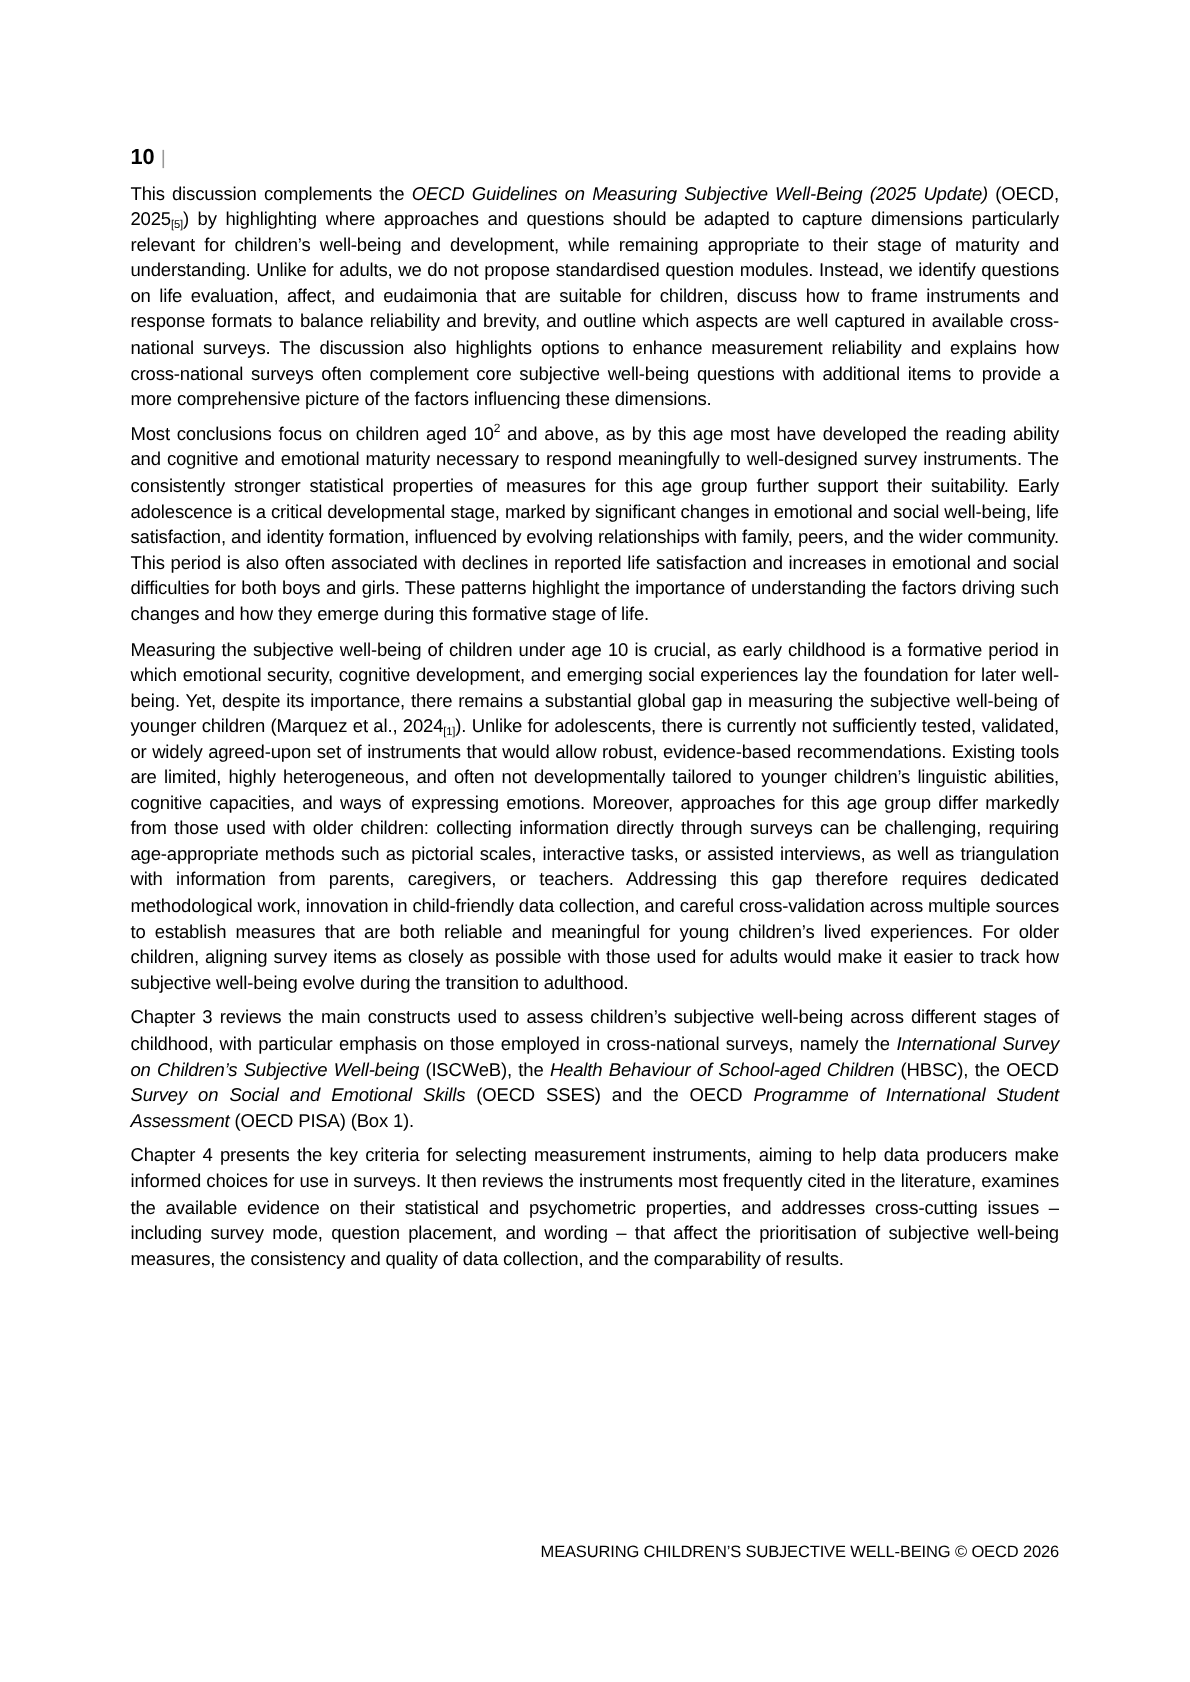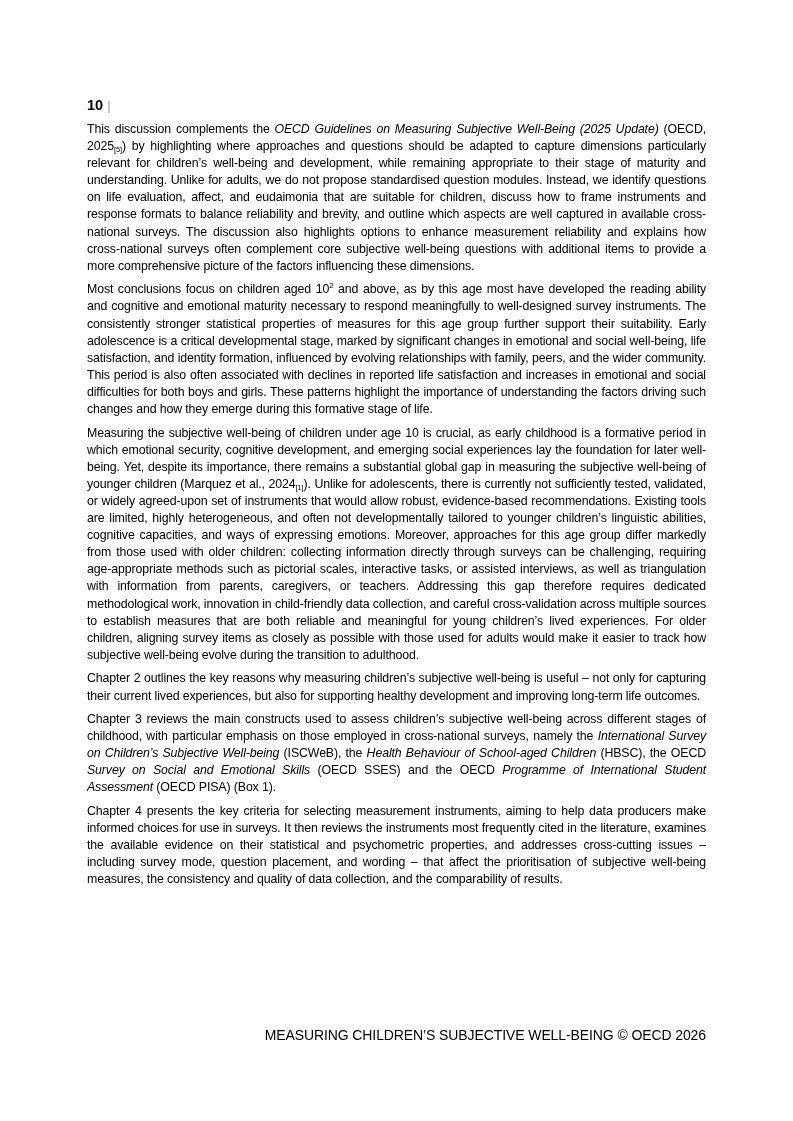--- a/index.html
+++ b/index.html
@@ -19,32 +19,31 @@
   .body p {
     margin: 0 0 6.5px 0;
     font-size: 12.35px; line-height: 17.1px;
     text-align: justify; letter-spacing: -0.12px;
   }
   .body em { }
   sub.ref { font-size: 7.5px; vertical-align: -2px; line-height: 0; }
   sup.fn { font-size: 8px; vertical-align: 5px; line-height: 0; }
   .footer {
     position: absolute; right: 87px; top: 1029px;
-    font-size: 14px; line-height: 13px; letter-spacing: -0.1px;
+    font-size: 11px; line-height: 13px; letter-spacing: -0.1px;
   }
 </style>
 </head>
 <body>
 
 <div class="header">
   <span class="page-num">10</span><span class="sep">|</span>
 </div>
 
 <div class="body">
   <p><span>This discussion complements the </span><em>OECD Guidelines on Measuring Subjective Well-Being (2025 Update)</em><span> (OECD, 2025</span><sub class="ref">[5]</sub><span>) by highlighting where approaches and questions should be adapted to capture dimensions particularly relevant for children’s well-being and development, while remaining appropriate to their stage of maturity and understanding. Unlike for adults, we do not propose standardised question modules. Instead, we identify questions on life evaluation, affect, and eudaimonia that are suitable for children, discuss how to frame instruments and response formats to balance reliability and brevity, and outline which aspects are well captured in available cross-national surveys. The discussion also highlights options to enhance measurement reliability and explains how cross-national surveys often complement core subjective well-being questions with additional items to provide a more comprehensive picture of the factors influencing these dimensions.</span></p>
   <p><span>Most conclusions focus on children aged 10</span><sup class="fn">2</sup><span> and above, as by this age most have developed the reading ability and cognitive and emotional maturity necessary to respond meaningfully to well-designed survey instruments. The consistently stronger statistical properties of measures for this age group further support their suitability. Early adolescence is a critical developmental stage, marked by significant changes in emotional and social well-being, life satisfaction, and identity formation, influenced by evolving relationships with family, peers, and the wider community. This period is also often associated with declines in reported life satisfaction and increases in emotional and social difficulties for both boys and girls. These patterns highlight the importance of understanding the factors driving such changes and how they emerge during this formative stage of life.</span></p>
   <p><span>Measuring the subjective well-being of children under age 10 is crucial, as early childhood is a formative period in which emotional security, cognitive development, and emerging social experiences lay the foundation for later well-being. Yet, despite its importance, there remains a substantial global gap in measuring the subjective well-being of younger children (Marquez et al., 2024</span><sub class="ref">[1]</sub><span>). Unlike for adolescents, there is currently not sufficiently tested, validated, or widely agreed-upon set of instruments that would allow robust, evidence-based recommendations. Existing tools are limited, highly heterogeneous, and often not developmentally tailored to younger children’s linguistic abilities, cognitive capacities, and ways of expressing emotions. Moreover, approaches for this age group differ markedly from those used with older children: collecting information directly through surveys can be challenging, requiring age-appropriate methods such as pictorial scales, interactive tasks, or assisted interviews, as well as triangulation with information from parents, caregivers, or teachers. Addressing this gap therefore requires dedicated methodological work, innovation in child-friendly data collection, and careful cross-validation across multiple sources to establish measures that are both reliable and meaningful for young children’s lived experiences. For older children, aligning survey items as closely as possible with those used for adults would make it easier to track how subjective well-being evolve during the transition to adulthood.</span></p>
-  <p><span>Chapter 2 outlines the key reasons why measuring children’s subjective well-being is useful – not only for capturing their current lived experiences, but also for supporting healthy development and improving long-term life outcomes.</span></p>
   <p><span>Chapter 3 reviews the main constructs used to assess children’s subjective well-being across different stages of childhood, with particular emphasis on those employed in cross-national surveys, namely the </span><em>International Survey on Children’s Subjective Well-being</em><span> (ISCWeB), the </span><em>Health Behaviour of School-aged Children</em><span> (HBSC), the OECD </span><em>Survey on Social and Emotional Skills</em><span> (OECD SSES) and the OECD </span><em>Programme of International Student Assessment</em><span> (OECD PISA) (Box 1).</span></p>
   <p><span>Chapter 4 presents the key criteria for selecting measurement instruments, aiming to help data producers make informed choices for use in surveys. It then reviews the instruments most frequently cited in the literature, examines the available evidence on their statistical and psychometric properties, and addresses cross-cutting issues – including survey mode, question placement, and wording – that affect the prioritisation of subjective well-being measures, the consistency and quality of data collection, and the comparability of results.</span></p>
 </div>
 
 <div class="footer">MEASURING CHILDREN’S SUBJECTIVE WELL-BEING © OECD 2026</div>
 
 </body></html>

